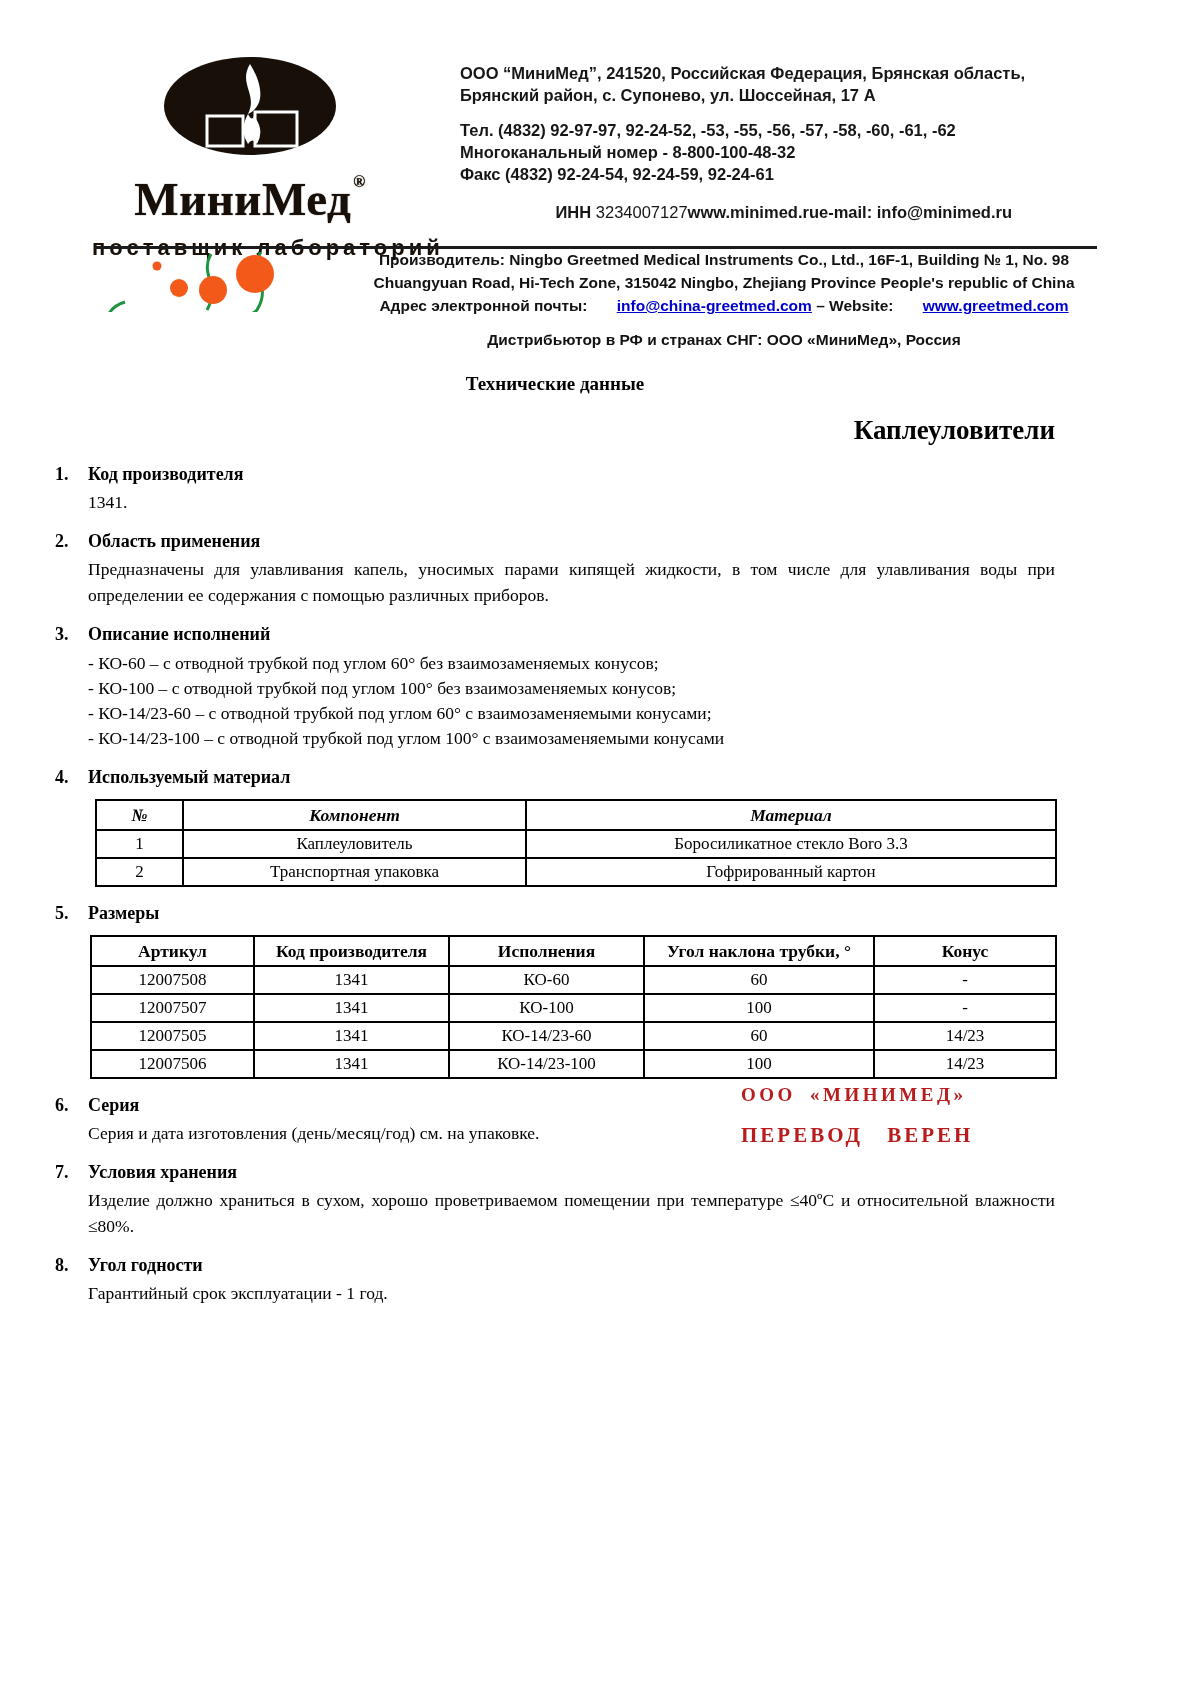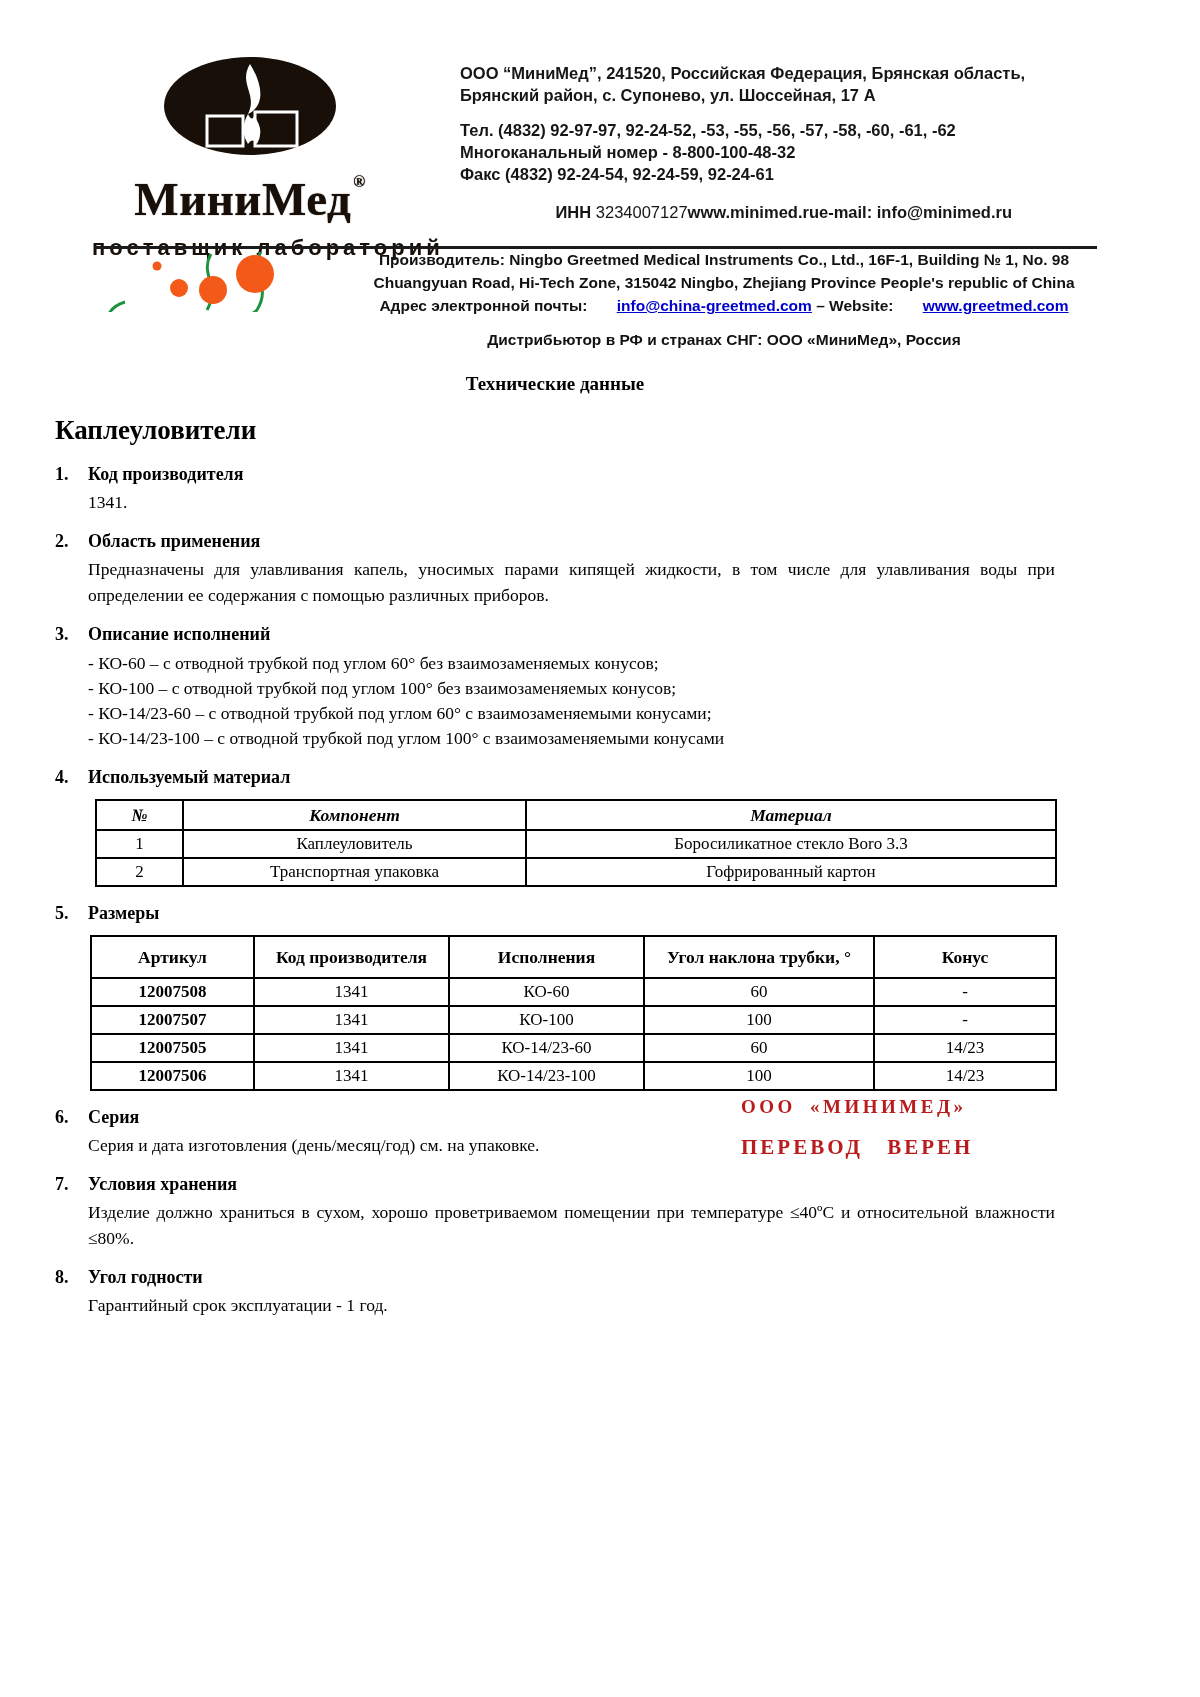--- a/index.html
+++ b/index.html
@@ -34,39 +34,39 @@
 
   .mfr { position:absolute; left:348px; top:248px; width:752px; text-align:center;
          font-family:"Liberation Sans", sans-serif; font-weight:700;
          font-size:15.5px; line-height:23px; color:#121212; }
   .mfr a { color:#0000cc; text-decoration:underline; cursor:pointer;padding-left:25px; }
   .mfr .distributor { margin-top:11px; }
 
   
   .content { position:absolute; left:55px; top:372px; width:1000px; }
   .subtitle { text-align:center; font-weight:700; font-size:19px; line-height:24px; }
-  .doc-title { text-align:left; font-weight:700; font-size:27px; line-height:36px; margin-top:16px; }
+  .doc-title { text-align:right; font-weight:700; font-size:27px; line-height:36px; margin-top:16px; }
 
   .sec { margin-top:13px; }
   .sec-head { display:flex; font-weight:700; font-size:18px; line-height:26px; }
   .sec-num { width:33px; flex:0 0 33px; }
   .sec-body { padding-left:33px; font-size:17.5px; line-height:26px; margin-top:2px; }
   .just { text-align:justify; }
   .sec-lines { margin-top:4px; }
   .sec-lines p { padding-left:33px; font-size:17.5px; line-height:25px; }
 
   table { border-collapse:collapse; table-layout:fixed; }
   th, td { border:2px solid #000; text-align:center; padding:0 4px; font-size:17px; }
   .t1 { width:960px; margin:9px 0 0 40px; }
   .t1 th { font-style:italic; font-weight:700; font-size:17.5px; height:30px; }
   .t1 td { height:28px; }
   .t2 { width:965px; margin:9px 0 0 35px; }
-  .t2 th { font-weight:700; font-size:17.5px; height:42px; }
+  .t2 th { font-weight:700; font-size:17.5px; height:30px; }
   .t2 td { height:28px; }
-  .t2 td.art { font-weight:700; }
+  .t2 td.art { font-weight:400; }
 
   .sec6 { position:relative; }
   .stamp { position:absolute; left:686px; top:-8px; color:#b91c1c; font-weight:700;
            white-space:nowrap; font-family:"Liberation Serif", serif; }
   .stamp-l1 { font-size:19px; letter-spacing:3.5px; word-spacing:6px; }
   .stamp-l2 { font-size:21px; letter-spacing:3px; word-spacing:16px; margin-top:17px; }
 </style>
 </head>
 <body>
 

